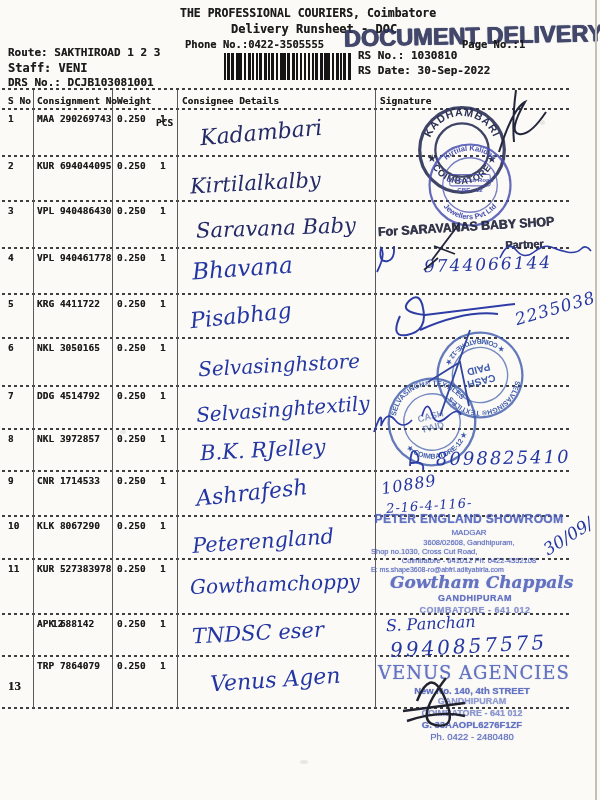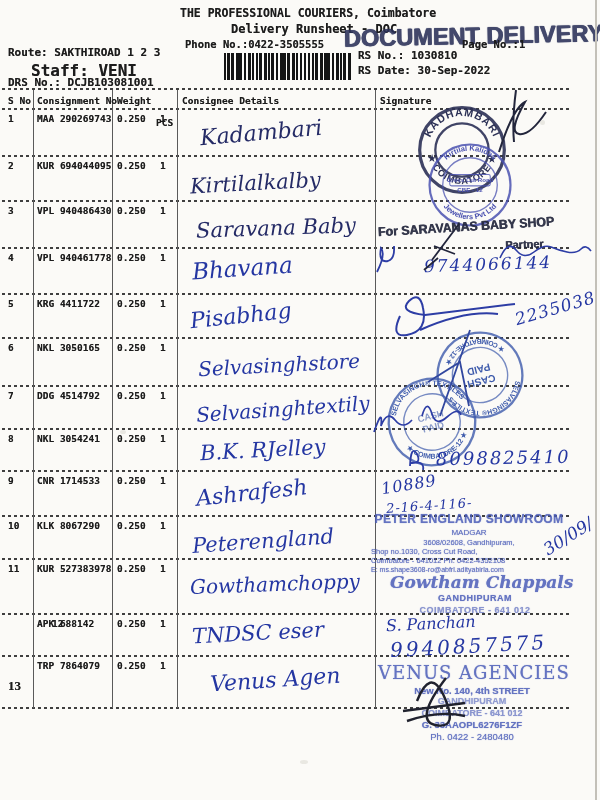--- a/index.html
+++ b/index.html
@@ -30,21 +30,21 @@
 <div class="abs print" style="left:180px;top:6px;font-size:11.5px;">THE PROFESSIONAL COURIERS, Coimbatore</div>
 <div class="abs print" style="left:231px;top:22px;font-size:12px;">Delivery Runsheet - DOC</div>
 <div class="abs print" style="left:185px;top:38px;font-size:10.5px;">Phone No.:0422-3505555</div>
 
 <div class="abs" style="left:341px;top:22px;font-family:'Liberation Sans',sans-serif;font-weight:bold;
             font-size:24px;color:#2a3058;opacity:.88;transform:rotate(-1.2deg) scaleX(.98);
             letter-spacing:0;text-shadow:1px 0 0 #2a3058, 0 0 1px #2a3058;white-space:nowrap;">DOCUMENT DELIVERY</div>
 <div class="abs print" style="left:462px;top:38px;font-size:10.5px;">Page No.:1</div>
 
 <div class="abs print" style="left:8px;top:46px;font-size:11px;">Route: SAKTHIROAD 1 2 3</div>
-<div class="abs print" style="left:8px;top:61px;font-size:16px;margin-left:23px;">Staff: VENI</div>
+<div class="abs print" style="left:8px;top:61px;font-size:12px;">Staff: VENI</div>
 <div class="abs print" style="left:8px;top:76px;font-size:11px;">DRS No.: DCJB103081001</div>
 
 <div class="abs" style="left:224px;top:53px;width:127px;height:27px;background:
         repeating-linear-gradient(90deg,#141414 0 2px,transparent 2px 4px),
         repeating-linear-gradient(90deg,#141414 0 1px,transparent 1px 7px),
         repeating-linear-gradient(90deg,transparent 0 3px,#141414 3px 5px,transparent 5px 11px);"></div>
 
 <div class="abs print" style="left:358px;top:49px;font-size:11px;">RS No.: 1030810</div>
 <div class="abs print" style="left:358px;top:64px;font-size:11px;">RS Date: 30-Sep-2022</div>
 
@@ -127,21 +127,21 @@
 <div class="abs" style="left:0;top:385px;width:600px;height:43px;">
   <span class="abs print" style="left:8px;top:5px;font-size:9.5px;">7</span>
   <span class="abs print" style="left:37px;top:5px;font-size:9.5px;">DDG 4514792</span>
   <span class="abs print" style="left:117px;top:5px;font-size:9.5px;">0.250</span>
   <span class="abs print" style="left:160px;top:5px;font-size:9.5px;">1</span>
   <span class="ink ink-blue" style="left:196px;top:14px;font-size:20px;transform:rotate(-4deg);">Selvasinghtextily</span>
 </div>
 
 <div class="abs" style="left:0;top:428px;width:600px;height:42px;">
   <span class="abs print" style="left:8px;top:5px;font-size:9.5px;">8</span>
-  <span class="abs print" style="left:37px;top:5px;font-size:9.5px;">NKL 3054241</span>
+  <span class="abs print" style="left:37px;top:5px;font-size:9.5px;">NKL 3972857</span>
   <span class="abs print" style="left:117px;top:5px;font-size:9.5px;">0.250</span>
   <span class="abs print" style="left:160px;top:5px;font-size:9.5px;">1</span>
   <span class="ink ink-blue" style="left:200px;top:12px;font-size:21px;transform:rotate(-3deg);">B.K. RJelley</span>
 </div>
 
 <div class="abs" style="left:0;top:470px;width:600px;height:45px;">
   <span class="abs print" style="left:8px;top:5px;font-size:9.5px;">9</span>
   <span class="abs print" style="left:37px;top:5px;font-size:9.5px;">CNR 1714533</span>
   <span class="abs print" style="left:117px;top:5px;font-size:9.5px;">0.250</span>
   <span class="abs print" style="left:160px;top:5px;font-size:9.5px;">1</span>
@@ -261,21 +261,21 @@
 <span class="ink ink-blue" style="left:436px;top:449px;font-size:18px;letter-spacing:2px;transform:rotate(-1deg);">8098825410</span>
 
 <span class="ink ink-blue" style="left:381px;top:477px;font-size:16px;transform:rotate(-9deg);letter-spacing:1px;">10889</span>
 <span class="ink ink-blue" style="left:386px;top:499px;font-size:13px;transform:rotate(-4deg);letter-spacing:1px;">2-16-4-116-</span>
 
 <div class="stampblock" style="left:371px;top:512px;width:196px;">
   <div class="big" style="font-size:12.5px;letter-spacing:.3px;transform:scaleX(.97);">PETER ENGLAND SHOWROOM</div>
   <div style="font-size:8px;font-weight:normal;">MADGAR</div>
   <div style="font-size:7.5px;">3608/02608, Gandhipuram,</div>
   <div style="font-size:7.5px;text-align:left;">Shop no.1030, Cross Cut Road,</div>
-  <div style="font-size:7.5px;text-align:left;">Coimbatore - 641012 Ph. 0422-4352108</div>
+  <div style="font-size:7.5px;text-align:center;">Coimbatore - 641012 Ph. 0422-4352108</div>
   <div style="font-size:7px;text-align:left;">E: ms.shape3608-ro@abfrl.adityabirla.com</div>
 </div>
 <span class="ink ink-blue" style="left:541px;top:528px;font-size:17px;transform:rotate(-32deg);">30/09/</span>
 
 <div class="stampblock" style="left:390px;top:572px;width:170px;">
   <div style="font-family:'DejaVu Serif',serif;font-style:italic;font-weight:bold;font-size:17px;">Gowtham Chappals</div>
   <div style="font-size:9px;font-weight:bold;letter-spacing:.5px;">GANDHIPURAM</div>
   <div style="font-size:9px;font-weight:bold;letter-spacing:.5px;opacity:.75;">COIMBATORE - 641 012</div>
 </div>
 

